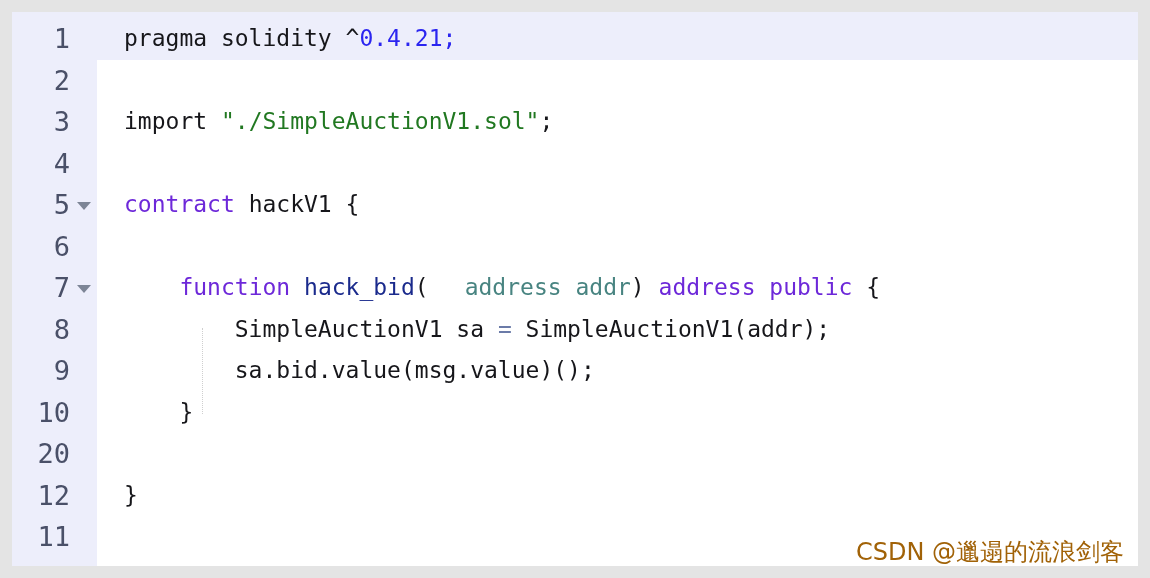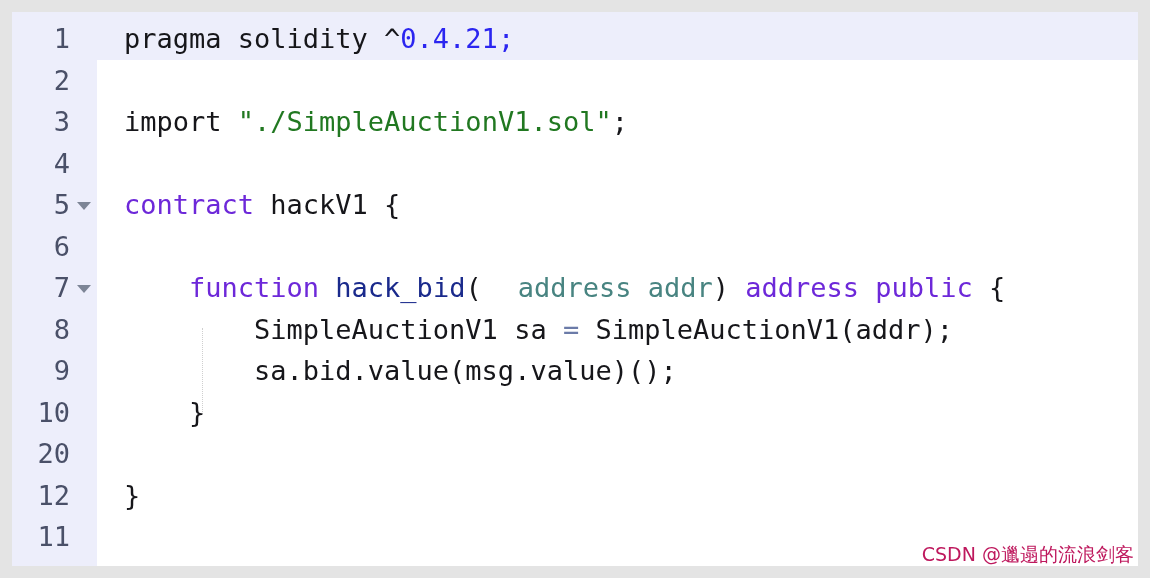--- a/index.html
+++ b/index.html
@@ -91,21 +91,21 @@
     height: 0;
     border-left: 7px solid transparent;
     border-right: 7px solid transparent;
     border-top: 8px solid #7d8596;
     margin-top: 2px;
   }
   .fold-tri.empty { border: none; }
 
   .code-cell {
     flex: 1 1 auto;
-    font-size: 27px;
+    font-size: 23px;
     line-height: 41.5px;
     white-space: pre;
     color: #16161a;
     padding-left: 27px;
     height: 41.5px;
     overflow: visible;
   }
 
   
   .tok-kw      { color: #6d28d9; }   
@@ -161,25 +161,25 @@
     top: 0;
     width: 12px;
     height: 578px;
     background: #e4e4e4;
     z-index: 6;
   }
 
   
   #watermark {
     position: absolute;
-    right: 16px;
+    right: 26px;
     bottom: 10px;
     font-family: "DejaVu Sans", "Liberation Sans", sans-serif;
-    font-size: 19px;
-    color: #be185d;
+    font-size: 24px;
+    color: #a16207;
     z-index: 8;
     white-space: nowrap;
     user-select: none;
   }
 </style>
 </head>
 <body>
 
 <div id="editor-root">
 

